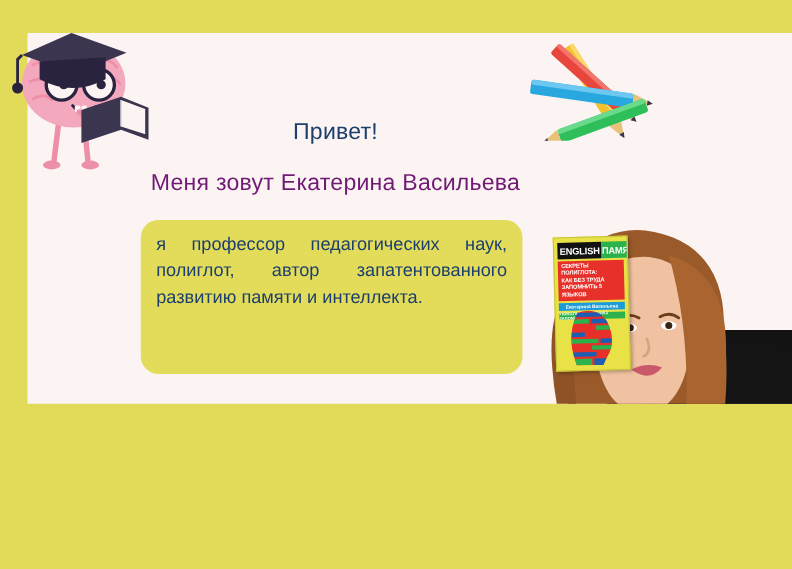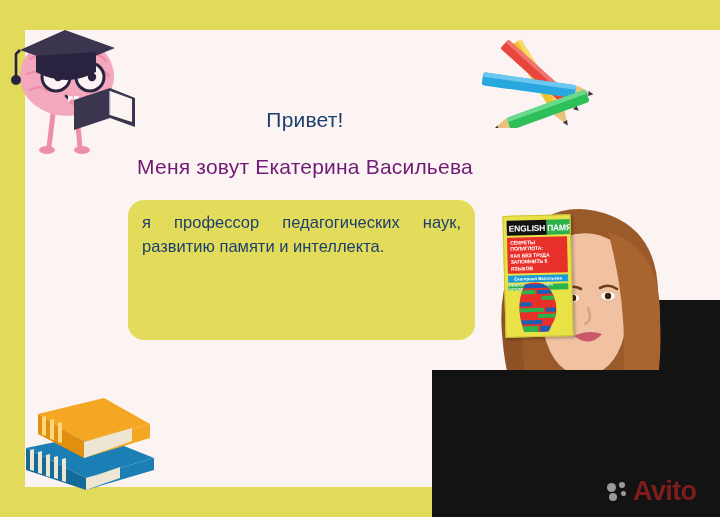--- a/index.html
+++ b/index.html
@@ -1,21 +1,21 @@
 <!DOCTYPE html>
 <html><head>
 <meta charset="utf-8">
 <style>
   html,body{margin:0;padding:0;}
   body{
     width:720px;height:517px;overflow:hidden;
     font-family:"Liberation Sans","DejaVu Sans",sans-serif;
     background:#E2DB59;
   }
-  #stage{position:relative;width:720px;height:517px;overflow:hidden;background:#E2DB59;}
+  #stage{position:relative;width:720px;height:367px;overflow:hidden;background:#E2DB59;}
 
   
   .cream-panel{
     position:absolute;left:25px;top:30px;width:695px;height:457px;
     background:#FBF4F2;
   }
   
   .yellow-bottom{
     position:absolute;left:0;top:487px;width:720px;height:30px;background:#E2DB59;
   }
@@ -203,20 +203,21 @@
       <path d="M76 56 L76 72 L96 65 L96 50 Z" fill="#EDE6D3"></path>
       <path d="M96 50 L96 65 L124 55 L124 42 Z" fill="#EDE6D3"></path>
     </svg>
   </div>
 
   <div class="greet">Привет!</div>
   <div class="greet2">Меня зовут Екатерина Васильева</div>
 
   <div class="bubble">
     <p>я профессор педагогических наук,</p>
+    <p>полиглот, автор запатентованного</p>
     <p class="last">развитию памяти и интеллекта.</p>
   </div>
 
   <div class="photo">
     <svg viewBox="0 0 288 397" width="288" height="397">
 
       <path d="M20 397 L22 330 q14 -54 64 -72 l54 -18 l60 14 q48 16 60 70 l8 73 Z" fill="#141414"></path>
       <rect x="150" y="180" width="138" height="217" fill="#131313"></rect>
       <path d="M160 200 q40 -20 128 -6 L288 397 L150 397 Z" fill="#141414"></path>
 

